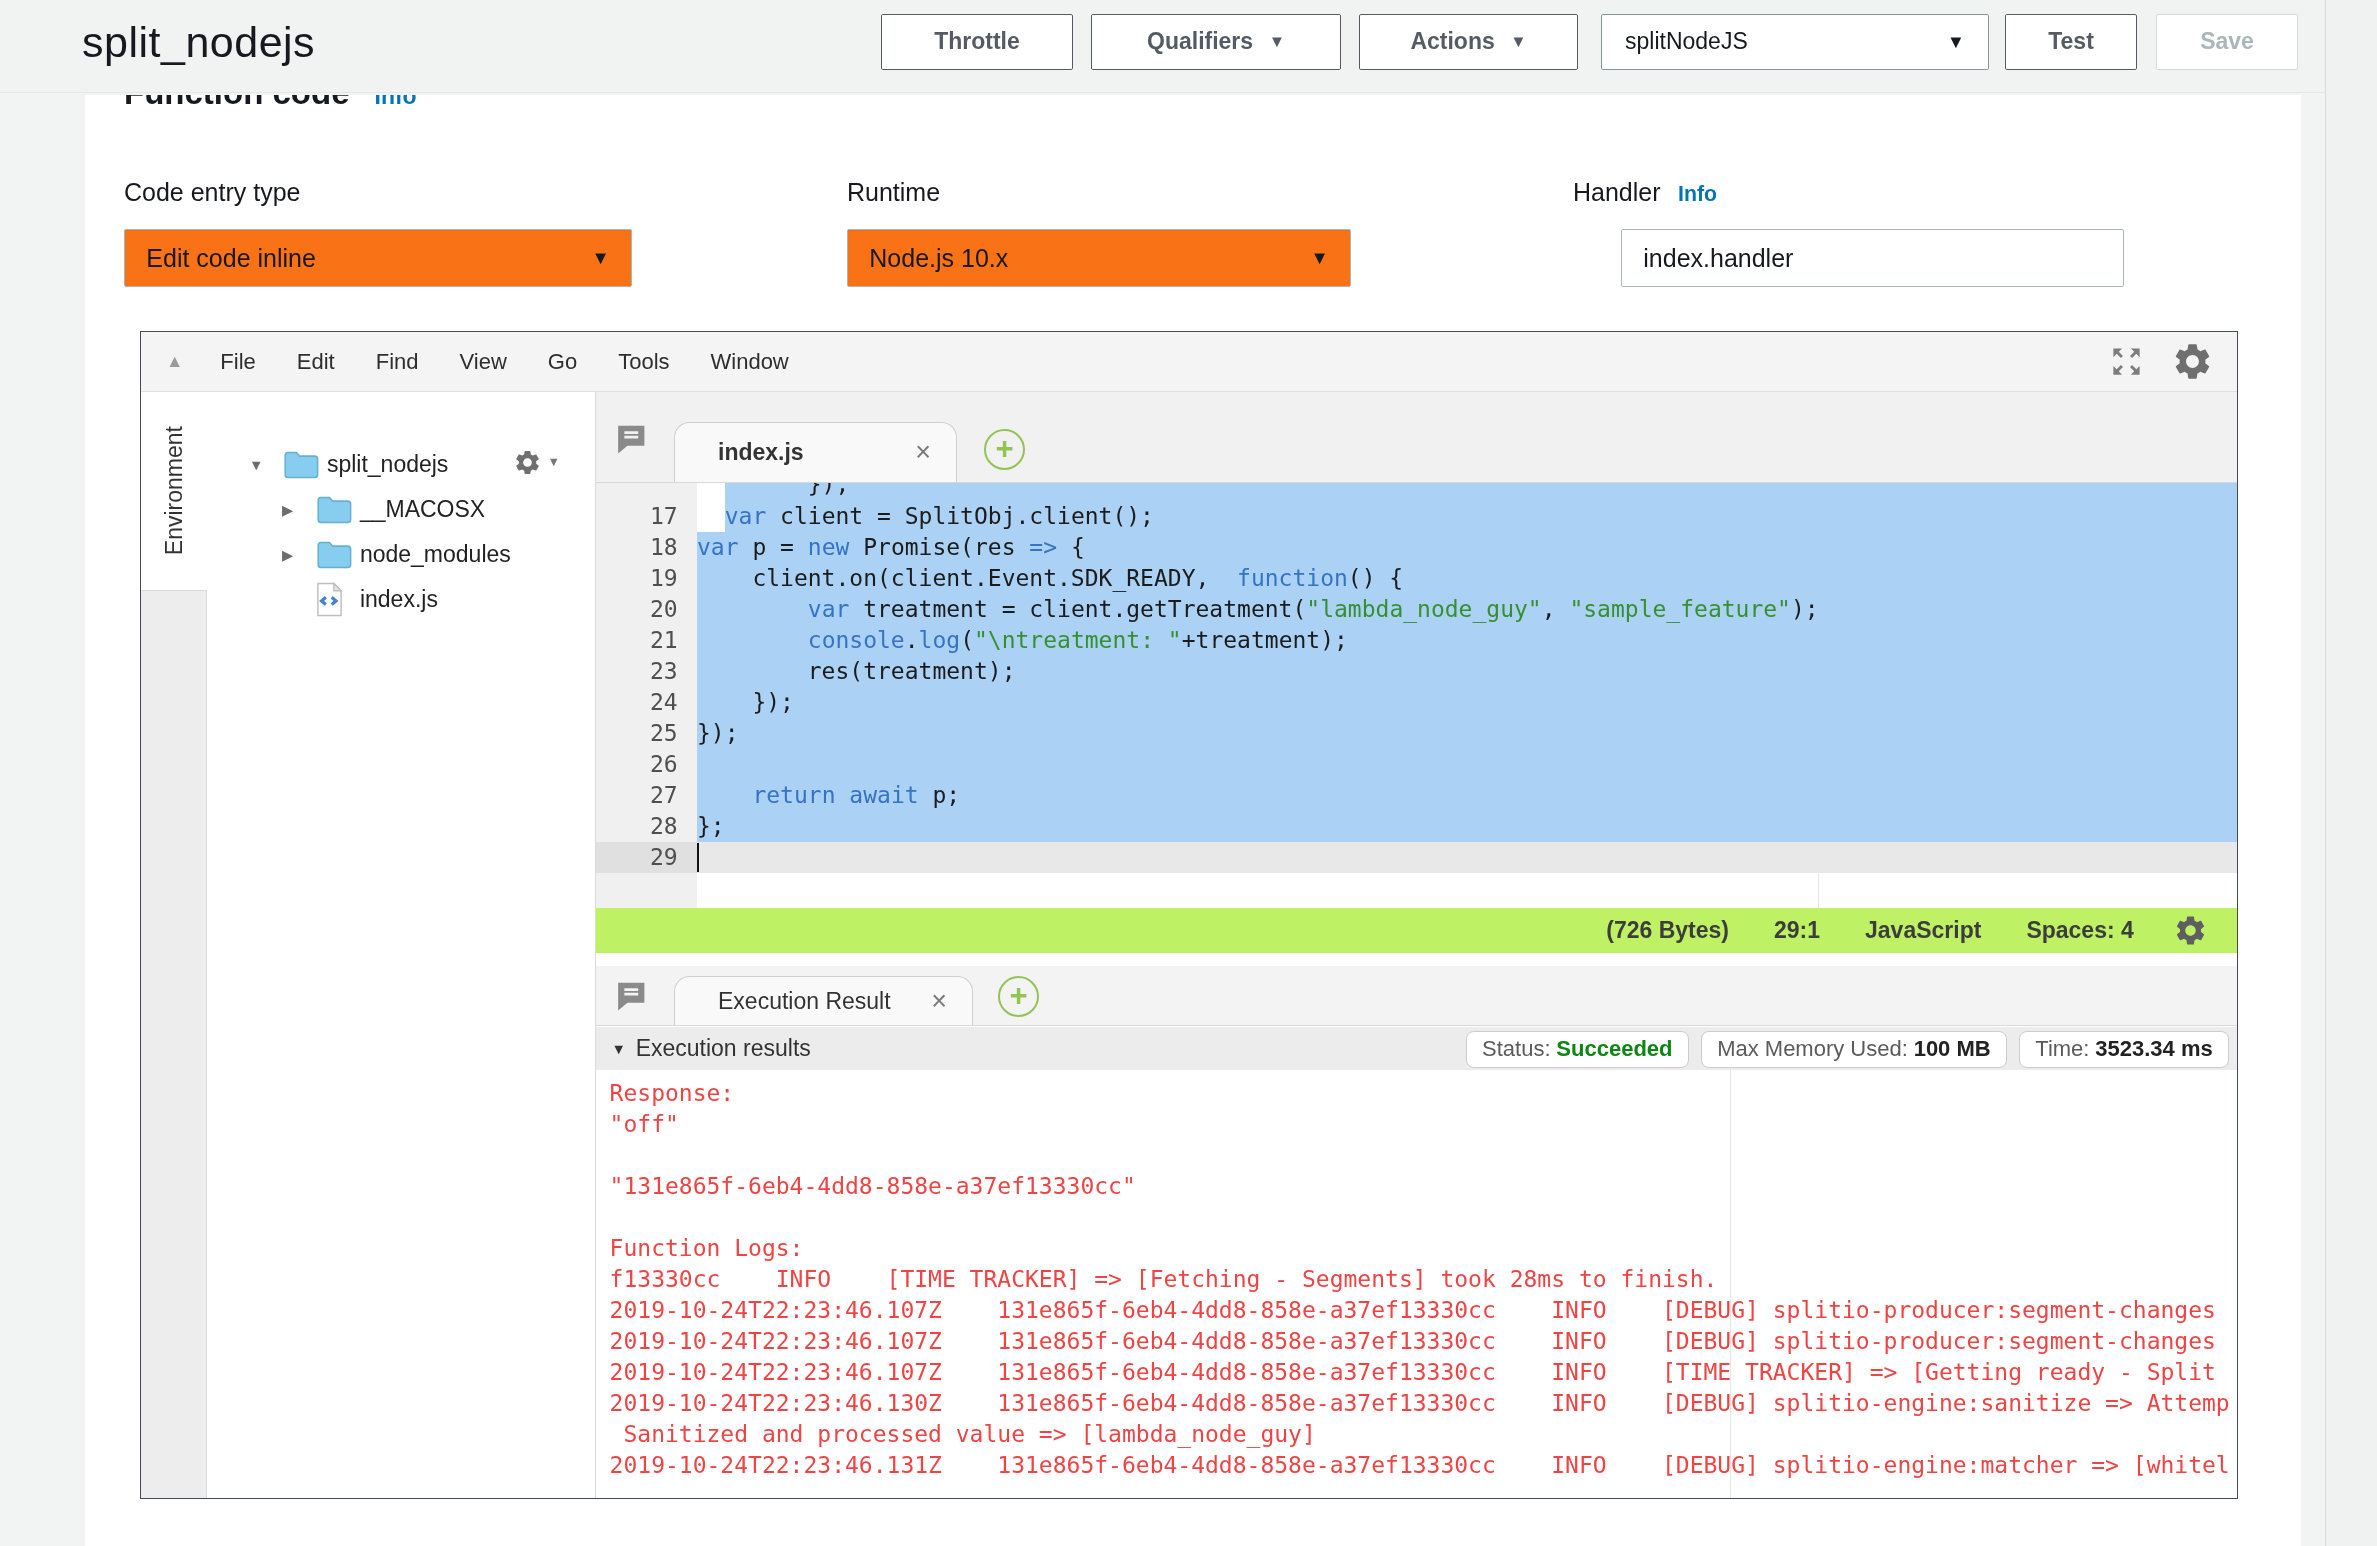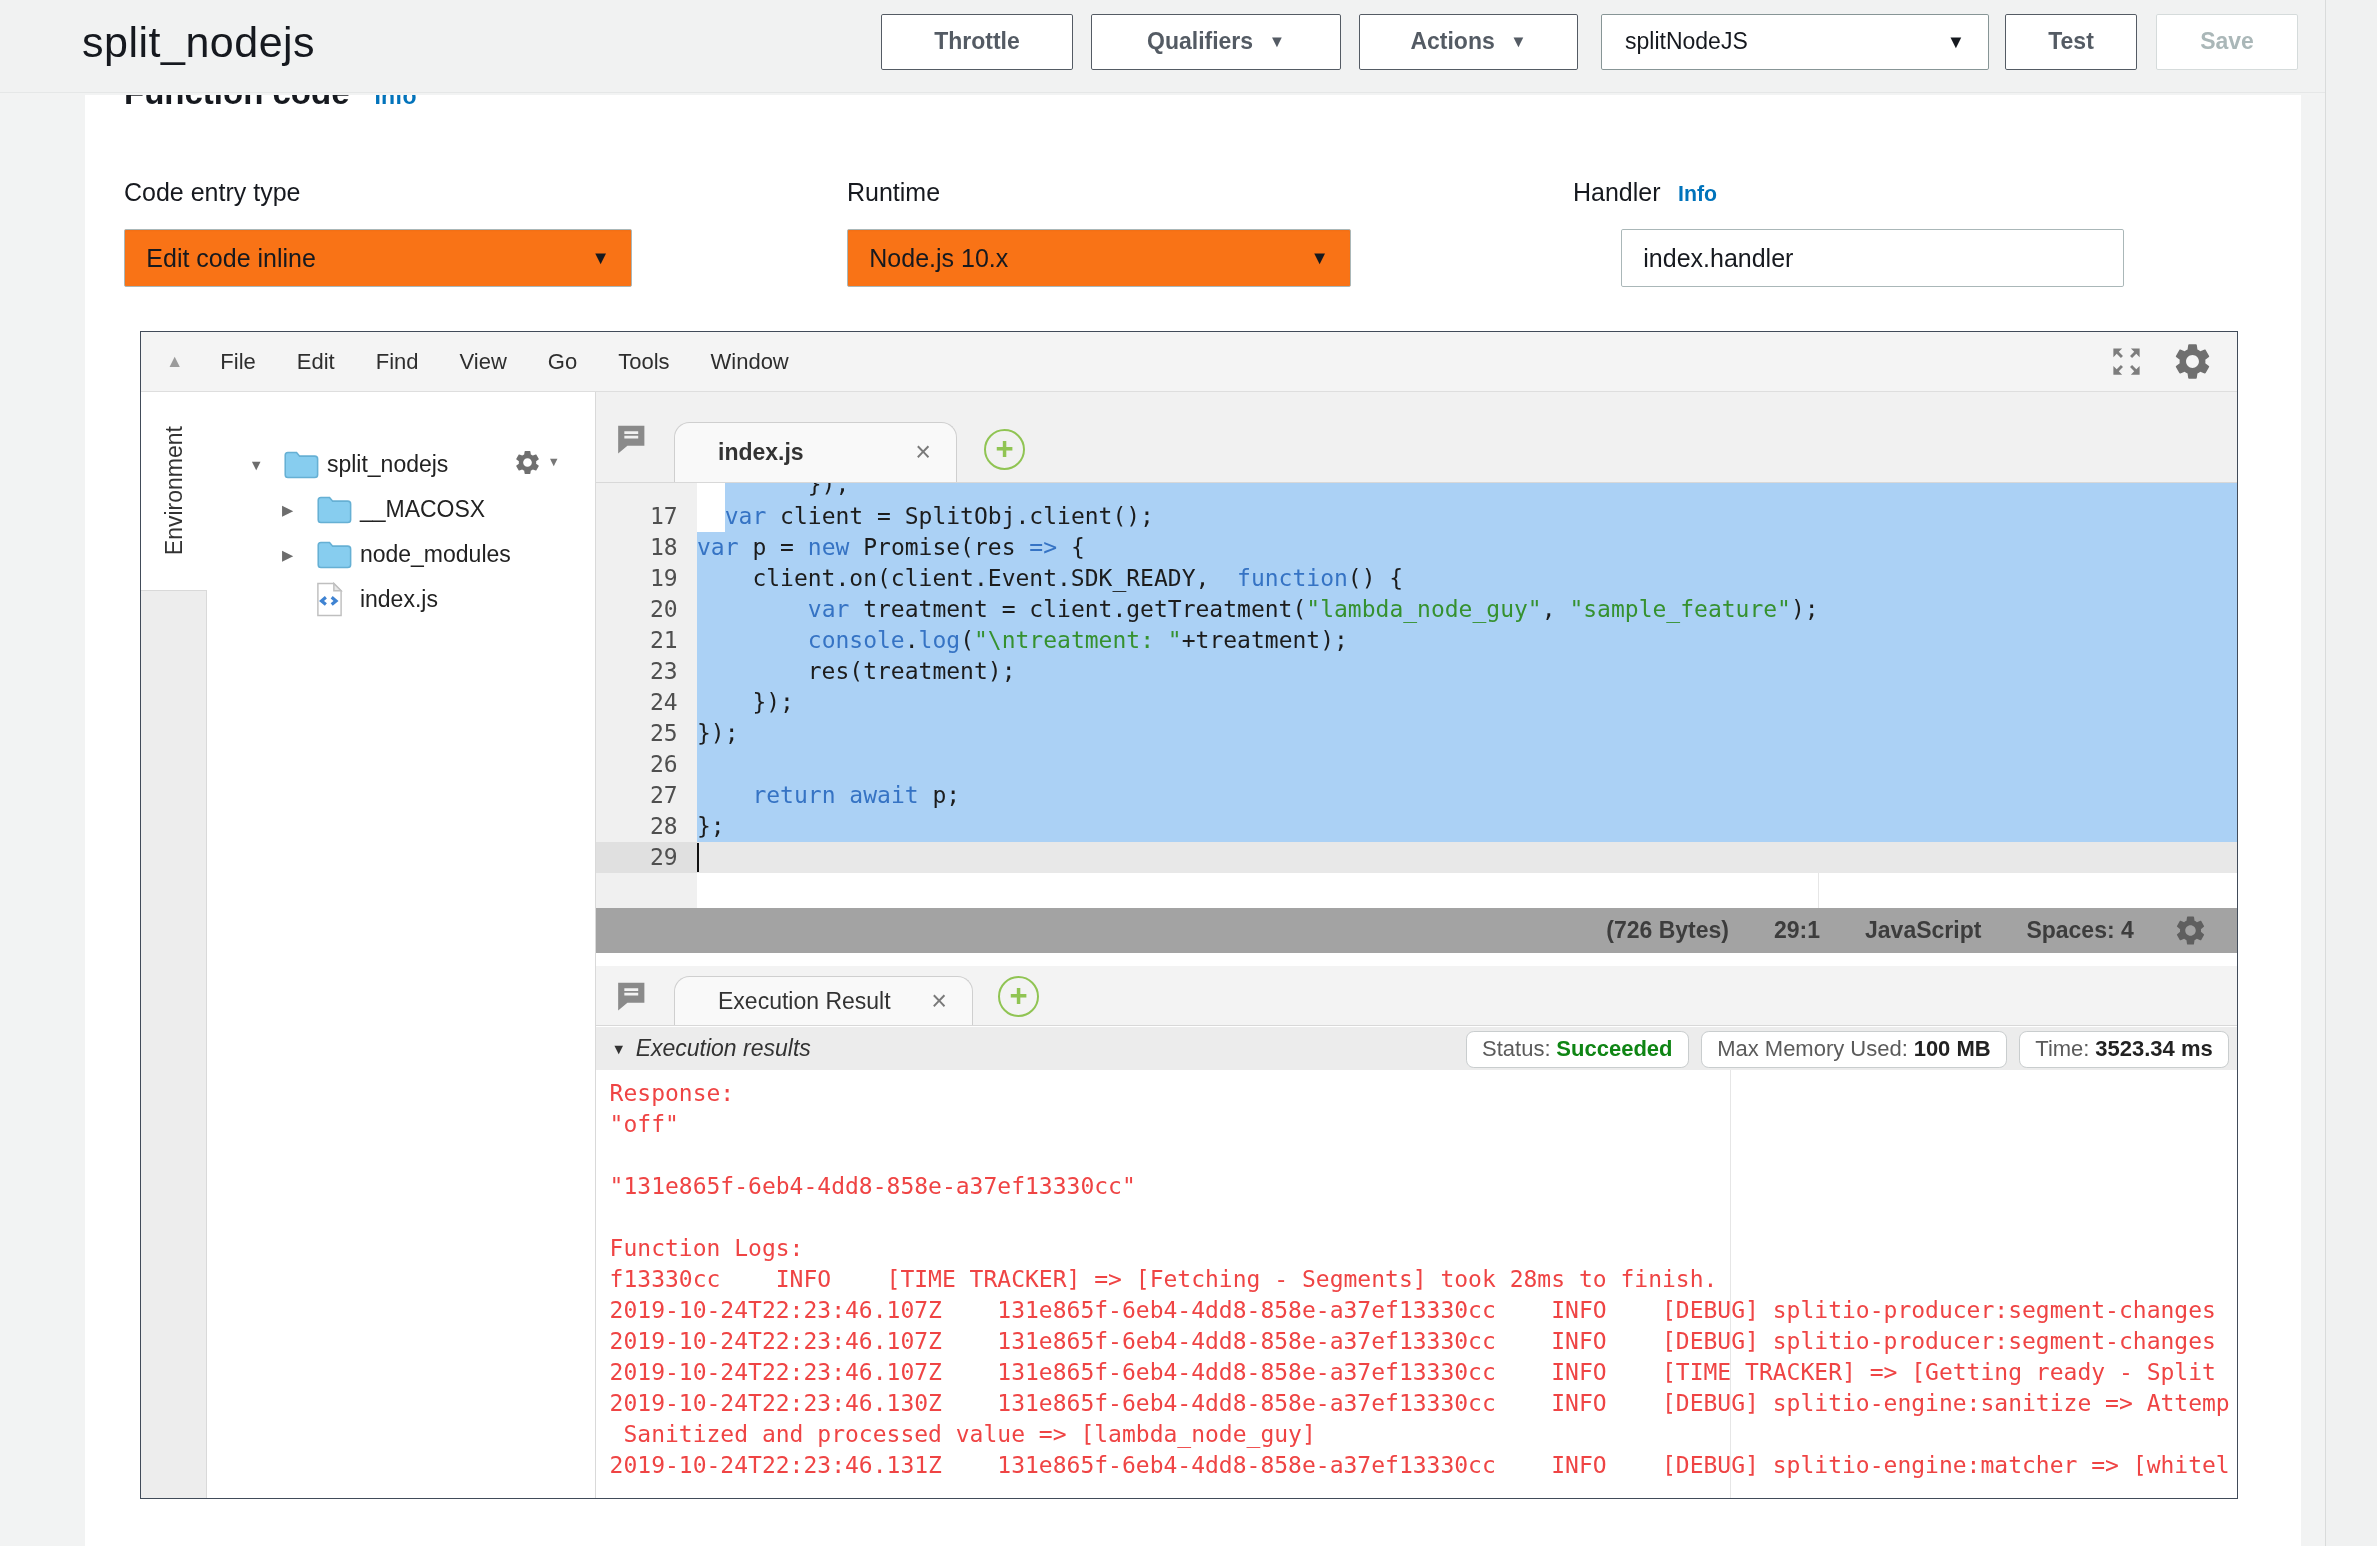--- a/index.html
+++ b/index.html
@@ -89,29 +89,29 @@
   .code-row .sel { position:absolute; top:0; bottom:0; right:0; background:#abd1f5; z-index:1; }
   .code-row .txt { position:relative; z-index:2; white-space:pre; font-size:23px; line-height:31px; color:#1c1c1c; display:block; }
   .code-row.partial { height:17.5px; overflow:hidden; }
   .code-row.partial .txt { margin-top:-13.6px; }
   .code-row.active { background:#e8e8e8; }
   .code-row.active .gut { background:#e0e0e0; }
   .cursor-bar { position:absolute; left:0; top:1px; bottom:1px; width:1.9px; background:#111; z-index:3; }
   .tok-k { color:#3573c4; } .tok-s { color:#35912f; } .tok-p { color:#1c1c1c; }
 
   
-  .statusbar { position:absolute; left:0; right:0; top:516px; height:45px; background:#a3a3a3;
+  .statusbar { position:absolute; left:0; right:0; top:516px; height:45px; background:#bef264;
                display:flex; align-items:center; justify-content:flex-end; gap:45px; padding-right:29px; }
   .status-item { font-size:23px; font-weight:bold; color:#3d3d3d; }
 
   
   .exec-header { position:absolute; left:0; right:0; top:635px; height:44px; background:#ececec; border-bottom:1px solid #d6d6d6;
                  display:flex; align-items:center; padding-left:15.5px; }
   .exec-header .tri { font-size:14.6px; color:#333; margin-right:9.7px; }
-  .exec-header .hdr-label { font-size:23px; color:#333;font-style:italic; }
+  .exec-header .hdr-label { font-size:23px; color:#333; }
   .badges { position:absolute; right:7.8px; top:3.9px; display:flex; gap:11.6px; }
   .pill { background:#fff; border:1px solid #c9cdce; border-radius:7.8px; height:37px; display:flex; align-items:center;
           padding:0 15.5px; font-size:22px; color:#5b5b5b; white-space:nowrap; }
   .pill b { color:#222; margin-left:5.8px; }
   .pill b.green { color:#0f8514; }
 
   
   .results { position:absolute; left:0; right:0; top:678px; bottom:0; background:#fff; overflow:hidden;
              font-family:"DejaVu Sans Mono",monospace; padding-top:7.8px; }
   .log-line { height:31px; font-size:23px; line-height:31px; white-space:pre; color:#ef4444; padding-left:13.6px; overflow:hidden; }

